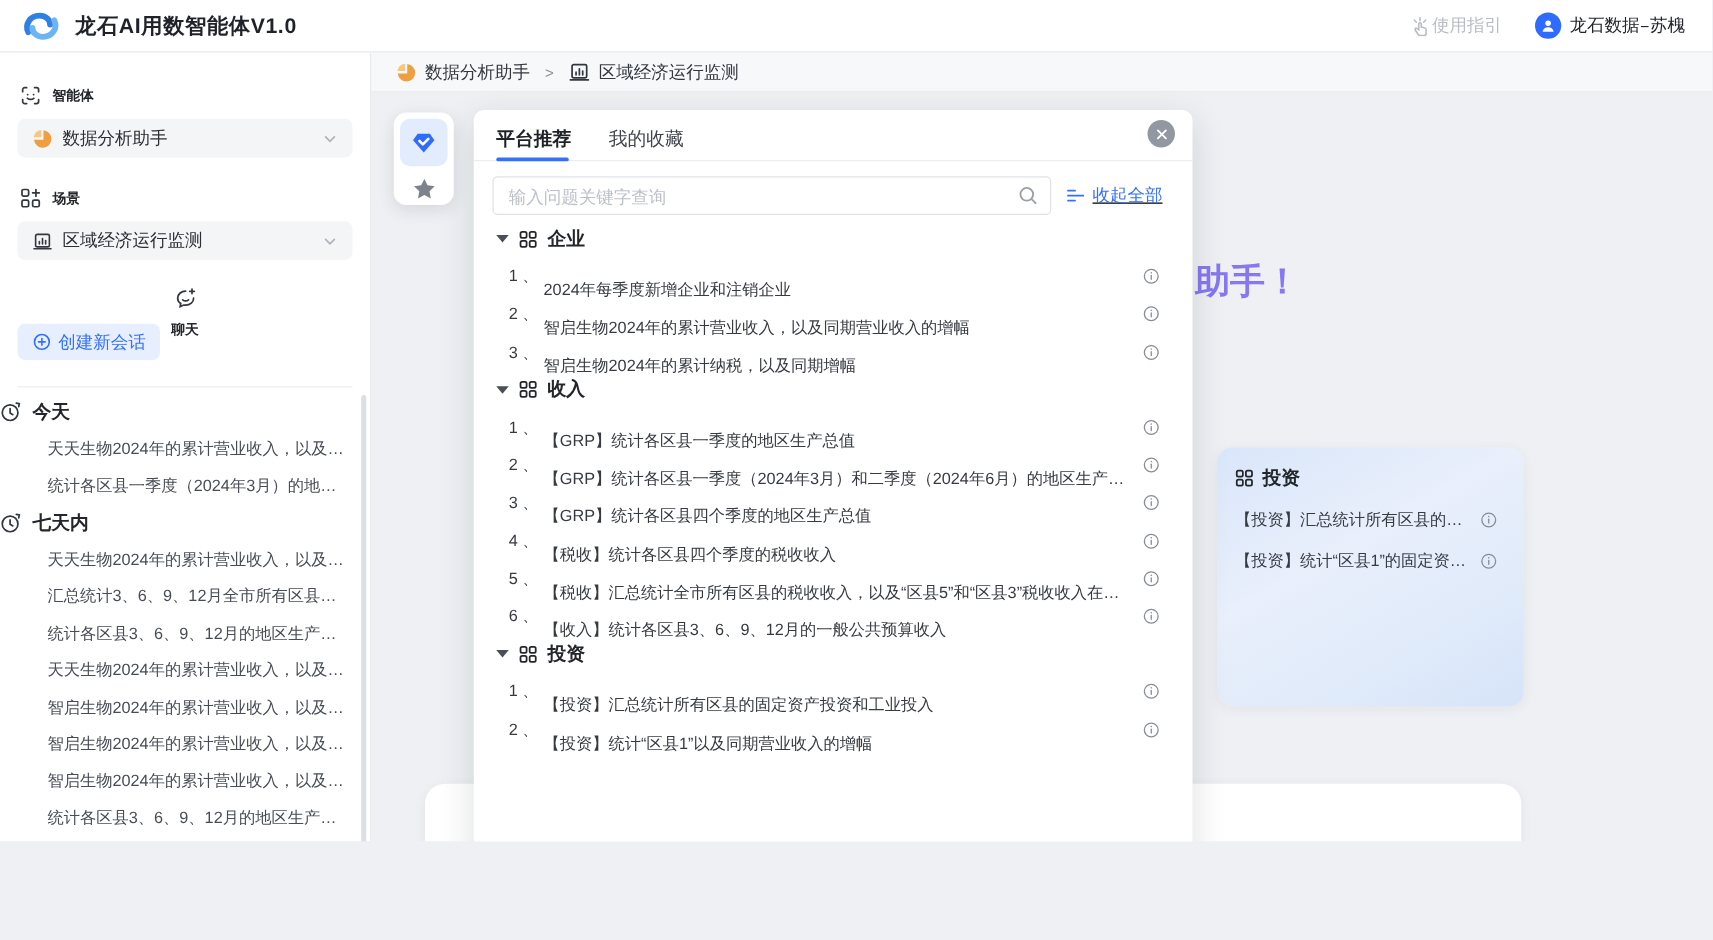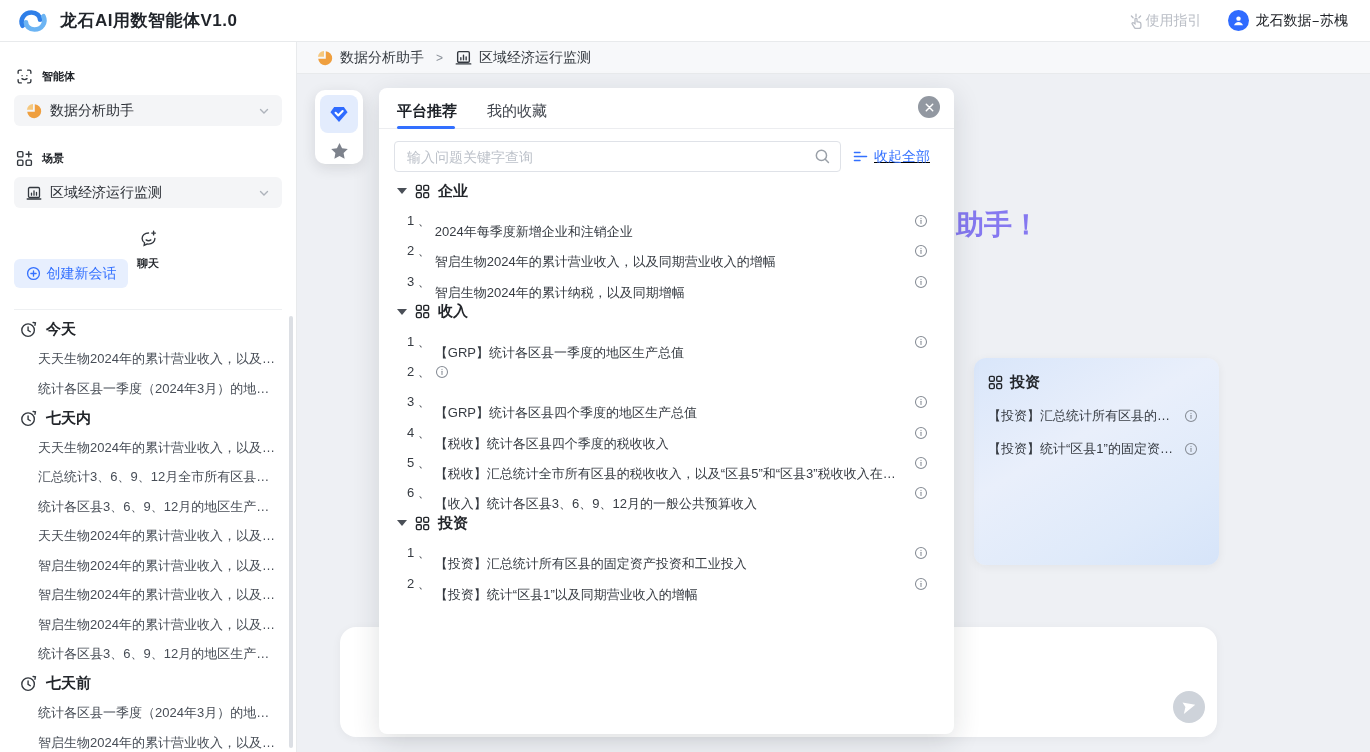--- a/index.html
+++ b/index.html
@@ -1,18 +1,18 @@
 <!DOCTYPE html>
 <html><head>
 <meta charset="utf-8">
 <style>
   * { margin:0; padding:0; box-sizing:border-box; }
   html,body { width:1370px; height:752px; }
   body { font-family:"Liberation Sans","DejaVu Sans",sans-serif; background:#eef0f4; overflow:hidden; }
-  .stage { position:relative; width:1370px; height:752px; background:#eef0f4; overflow:hidden; }
+  .stage { position:relative; width:1370px; height:673px; background:#eef0f4; overflow:hidden; }
 
   
   .header { position:absolute; top:0; left:0; right:0; height:42px; background:#fff; border-bottom:1px solid #e8eaec; display:flex; align-items:center; justify-content:space-between; padding:0 22px 0 16px; z-index:40; }
   .h-left { display:flex; align-items:center; gap:10px; }
   .h-title { font-size:17px; font-weight:700; color:#1f2329; letter-spacing:.5px; }
   .h-right { display:flex; align-items:center; gap:26px; }
   .guide { display:flex; align-items:center; gap:2px; color:#b9bdc5; font-size:14px; cursor:pointer; }
   .user { display:flex; align-items:center; gap:7px; font-size:14px; color:#23262b; cursor:pointer;font-family:Liberation Mono, monospace; }
   .avatar { width:21px; height:21px; border-radius:50%; background:#2f6bff; display:flex; align-items:center; justify-content:center; }
 
@@ -21,21 +21,21 @@
   .side-label { display:flex; align-items:center; gap:9px; font-size:11px; font-weight:600; color:#23262b; padding:0 16px; height:20px; }
   .lbl-agent { margin-top:24px; }
   .lbl-scene { margin-top:22px; }
   .lbl-chat  { margin-top:22px;flex-direction:column; }
   .side-box { margin:9px 14px 0; height:31px; background:#f4f5f7; border-radius:6px; display:flex; align-items:center; padding:0 12px; gap:8px; font-size:14px; color:#2b2f36; cursor:pointer; }
   .side-box .grow { flex:1; }
   .newchat { margin:9px 0 0 14px; width:114px; height:29px; background:#e7effe; border-radius:6px; display:flex; align-items:center; justify-content:center; gap:6px; color:#3370ff; font-size:14px; cursor:pointer; }
   .side-div { margin:21px 14px 0; border-top:1px solid #eef0f2; }
   .history { position:absolute; top:273px; left:0; right:8px; }
   .hist-row { height:29.5px; display:flex; align-items:center; }
-  .hist-group { gap:9px; font-size:15px; font-weight:600; color:#23262b; padding-left:20px; }
+  .hist-group { gap:9px; font-size:15px; font-weight:600; color:#23262b; padding-left:0; }
   .hist-item { font-size:13px; color:#474d56; padding-left:38px; padding-right:6px; cursor:pointer; }
   .hist-item span { white-space:nowrap; overflow:hidden; text-overflow:ellipsis; display:block; max-width:250px; }
   .side-scroll { position:absolute; right:3px; top:274px; width:4px; height:432px; border-radius:2px; background:#dcdfe4; }
 
   
   .crumbbar { position:absolute; left:297px; right:0; top:42px; height:32px; background:#f7f8fa; border-bottom:1px solid #e8eaec; display:flex; align-items:center; padding:0 20px; gap:8px; z-index:5; }
   .crumb { display:flex; align-items:center; gap:7px; font-size:14px; color:#33383f; cursor:pointer; }
   .crumb-sep { color:#8a9099; font-size:12px; padding:0 4px; }
 
   
@@ -453,20 +453,21 @@
               <span class="q">【GRP】统计各区县一季度的地区生产总值</span>
               <span class="icon">
                 <svg width="14" height="14" viewBox="0 0 16 16" fill="none" stroke="#878d96" stroke-width="1.2" stroke-linecap="round">
                   <circle cx="8" cy="8" r="6.3"></circle>
                   <path d="M8 7.2v3.6"></path>
                   <circle cx="8" cy="4.9" r=".7" fill="#878d96" stroke="none"></circle>
                 </svg>
               </span>
             </div>
           <div class="m-item">
+              <span class="q">【GRP】统计各区县一季度（2024年3月）和二季度（2024年6月）的地区生产总值</span>
               <span class="icon">
                 <svg width="14" height="14" viewBox="0 0 16 16" fill="none" stroke="#878d96" stroke-width="1.2" stroke-linecap="round">
                   <circle cx="8" cy="8" r="6.3"></circle>
                   <path d="M8 7.2v3.6"></path>
                   <circle cx="8" cy="4.9" r=".7" fill="#878d96" stroke="none"></circle>
                 </svg>
               </span>
             </div>
           <div class="m-item">
               <span class="q">【GRP】统计各区县四个季度的地区生产总值</span>

